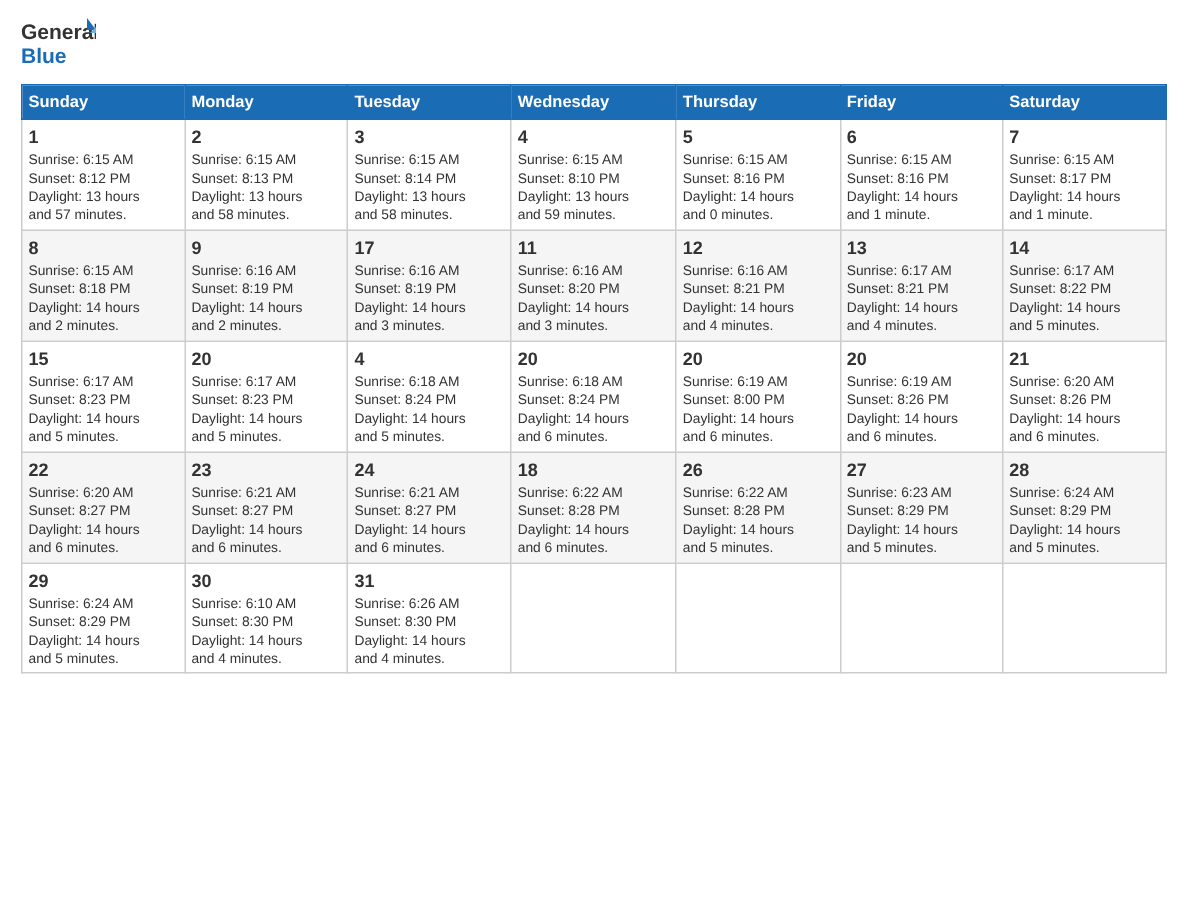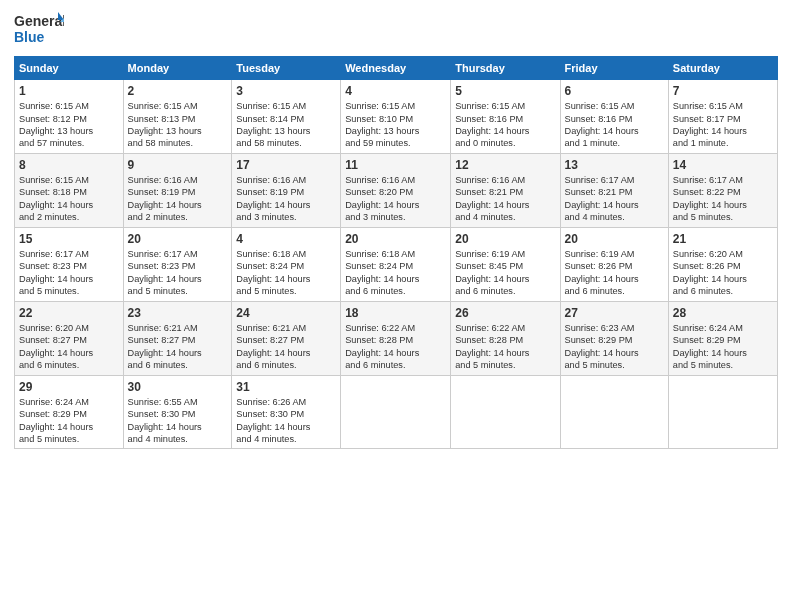--- a/index.html
+++ b/index.html
@@ -241,21 +241,21 @@
           <td>
             <span class="day-num">20</span>
             <div class="day-cell-text">Sunrise: 6:18 AM</div>
             <div class="day-cell-text">Sunset: 8:24 PM</div>
             <div class="day-cell-text">Daylight: 14 hours</div>
             <div class="day-cell-text">and 6 minutes.</div>
           </td>
           <td>
             <span class="day-num">20</span>
             <div class="day-cell-text">Sunrise: 6:19 AM</div>
-            <div class="day-cell-text">Sunset: 8:45 PM</div>
+            <div class="day-cell-text">Sunset: 8:00 PM</div>
             <div class="day-cell-text">Daylight: 14 hours</div>
             <div class="day-cell-text">and 6 minutes.</div>
           </td>
           <td>
             <span class="day-num">20</span>
             <div class="day-cell-text">Sunrise: 6:19 AM</div>
             <div class="day-cell-text">Sunset: 8:26 PM</div>
             <div class="day-cell-text">Daylight: 14 hours</div>
             <div class="day-cell-text">and 6 minutes.</div>
           </td>
@@ -321,21 +321,21 @@
         <tr>
           <td>
             <span class="day-num">29</span>
             <div class="day-cell-text">Sunrise: 6:24 AM</div>
             <div class="day-cell-text">Sunset: 8:29 PM</div>
             <div class="day-cell-text">Daylight: 14 hours</div>
             <div class="day-cell-text">and 5 minutes.</div>
           </td>
           <td>
             <span class="day-num">30</span>
-            <div class="day-cell-text">Sunrise: 6:55 AM</div>
+            <div class="day-cell-text">Sunrise: 6:10 AM</div>
             <div class="day-cell-text">Sunset: 8:30 PM</div>
             <div class="day-cell-text">Daylight: 14 hours</div>
             <div class="day-cell-text">and 4 minutes.</div>
           </td>
           <td>
             <span class="day-num">31</span>
             <div class="day-cell-text">Sunrise: 6:26 AM</div>
             <div class="day-cell-text">Sunset: 8:30 PM</div>
             <div class="day-cell-text">Daylight: 14 hours</div>
             <div class="day-cell-text">and 4 minutes.</div>

